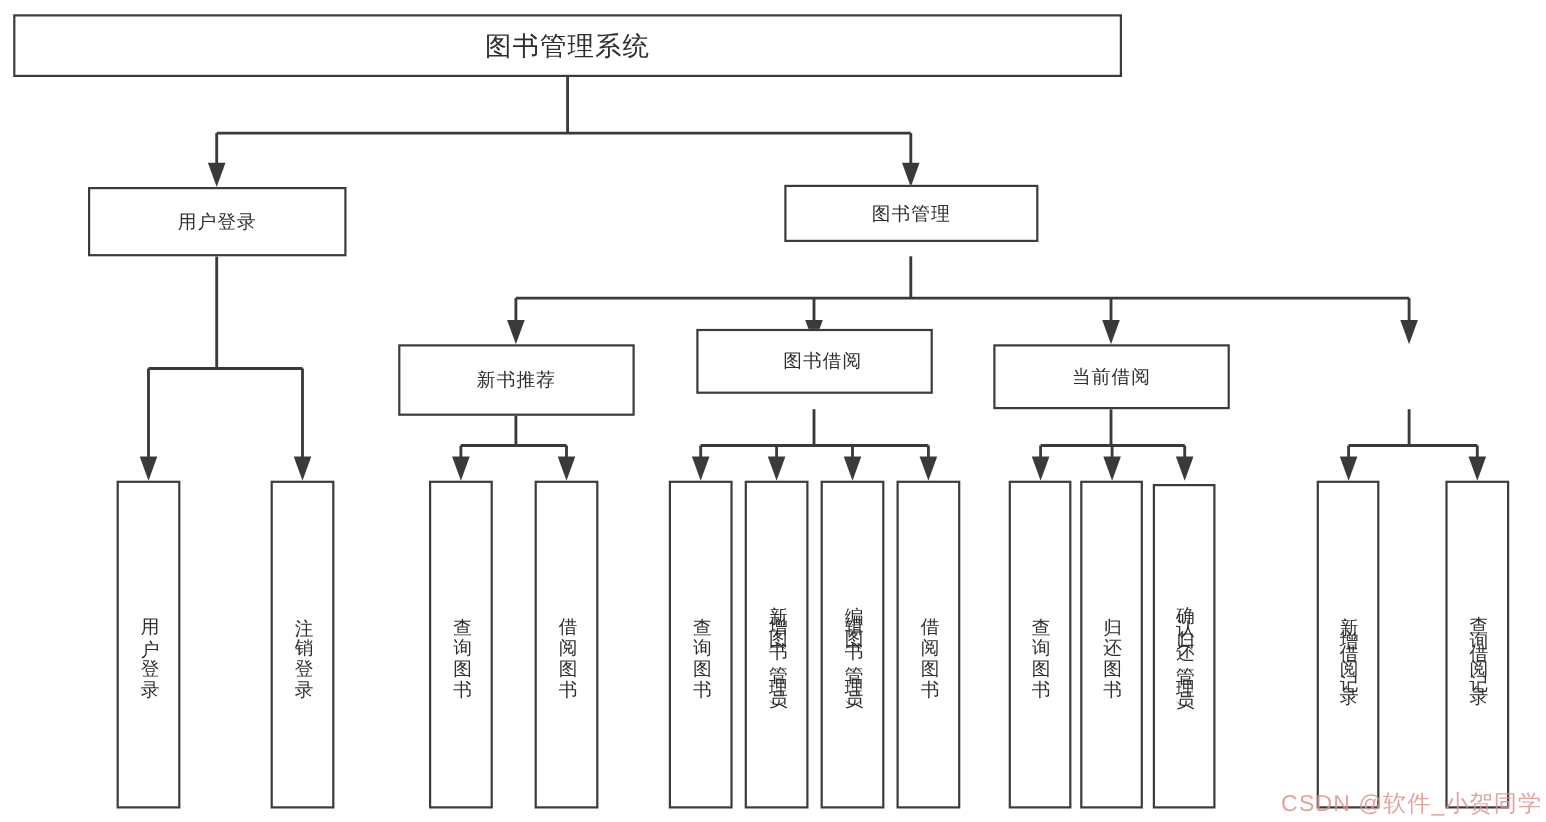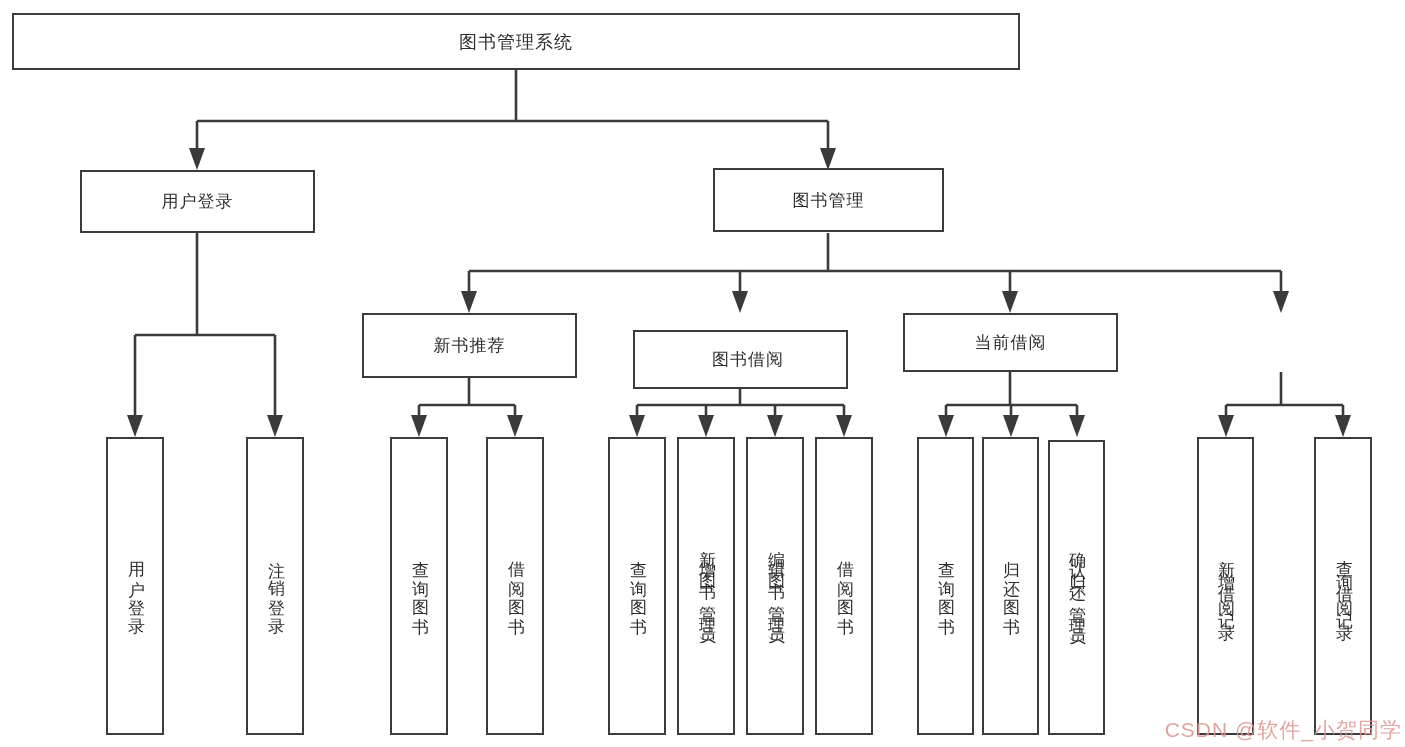--- a/index.html
+++ b/index.html
@@ -16,21 +16,21 @@
     background:#ffffff;
     border:2.5px solid #3b3b3b;
     box-sizing:border-box;
     color:#2e2e2e;
   }
   .hnode{
     display:flex;align-items:center;justify-content:center;
     font-size:17px;
     letter-spacing:1px;
   }
-  .root{font-size:18px;}
+  .root{font-size:24px;}
   .leaf{
     width:58px;height:298px;top:437px;
     writing-mode:vertical-rl;
     text-orientation:mixed;
     text-align:center;
     font-size:17px;
     line-height:51px;
   }
   .ls-loose{letter-spacing:19px;}
   .ls-mid{letter-spacing:13px;}
@@ -116,24 +116,24 @@
       <polygon points="1003,415 1019,415 1011,437"></polygon>
       <polygon points="1069,415 1085,415 1077,437"></polygon>
       <polygon points="1218,415 1234,415 1226,437"></polygon>
       <polygon points="1335,415 1351,415 1343,437"></polygon>
     </g>
   </svg>
 
   <div class="node hnode root" style="left:12px;top:13px;width:1008px;height:57px;">图书管理系统</div>
 
   <div class="node hnode" style="left:80px;top:170px;width:235px;height:63px;">用户登录</div>
-  <div class="node hnode" style="left:713px;top:168px;width:231px;height:64px;">图书管理</div>
+  <div class="node hnode" style="left:713px;top:168px;width:231px;height:52px;">图书管理</div>
 
   <div class="node hnode" style="left:362px;top:313px;width:215px;height:65px;">新书推荐</div>
-  <div class="node hnode" style="left:633px;top:330px;width:215px;height:59px;padding-left:15px;">图书借阅</div>
+  <div class="node hnode" style="left:633px;top:299px;width:215px;height:59px;padding-left:15px;">图书借阅</div>
   <div class="node hnode" style="left:903px;top:313px;width:215px;height:59px;">当前借阅</div>
 
   <div class="node leaf ls-loose" style="left:106px;">用户登录</div>
   <div class="node leaf ls-loose" style="left:246px;">注销登录</div>
 
   <div class="node leaf ls-loose" style="left:390px;">查询图书</div>
   <div class="node leaf ls-loose" style="left:486px;">借阅图书</div>
 
   <div class="node leaf ls-loose" style="left:608px;">查询图书</div>
   <div class="node leaf ls-tight" style="left:677px;">新增图书（管理员）</div>

